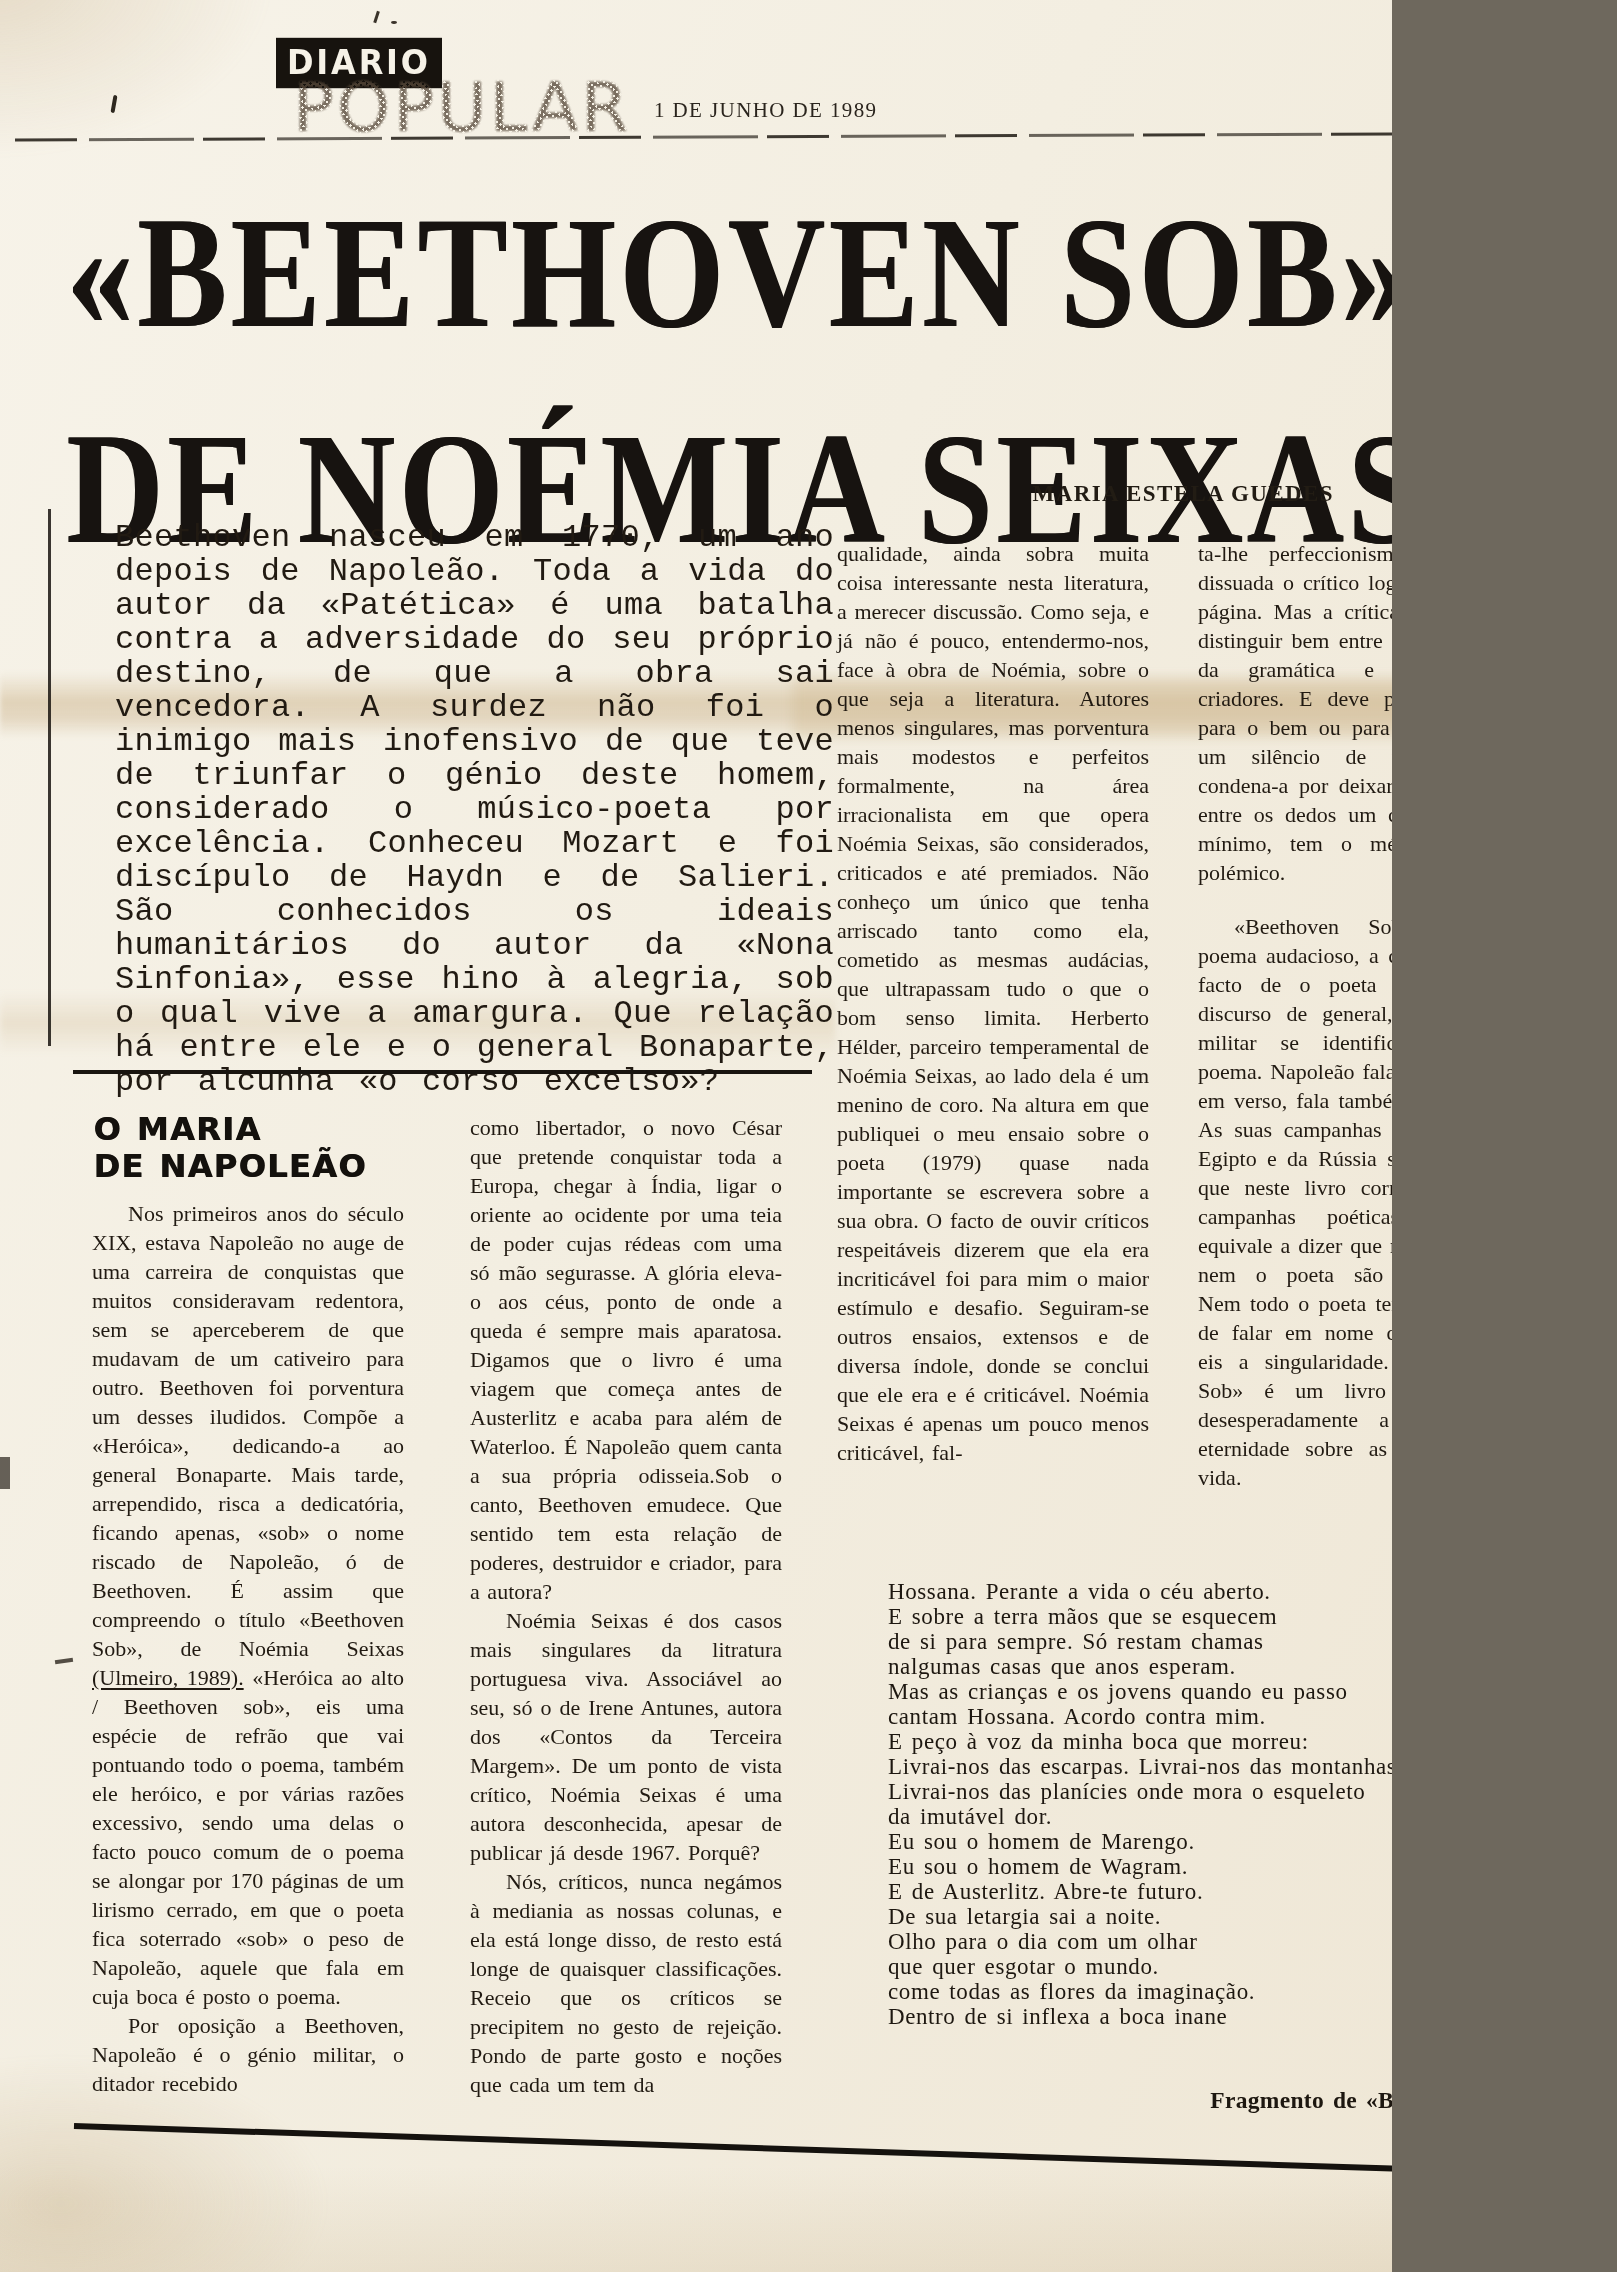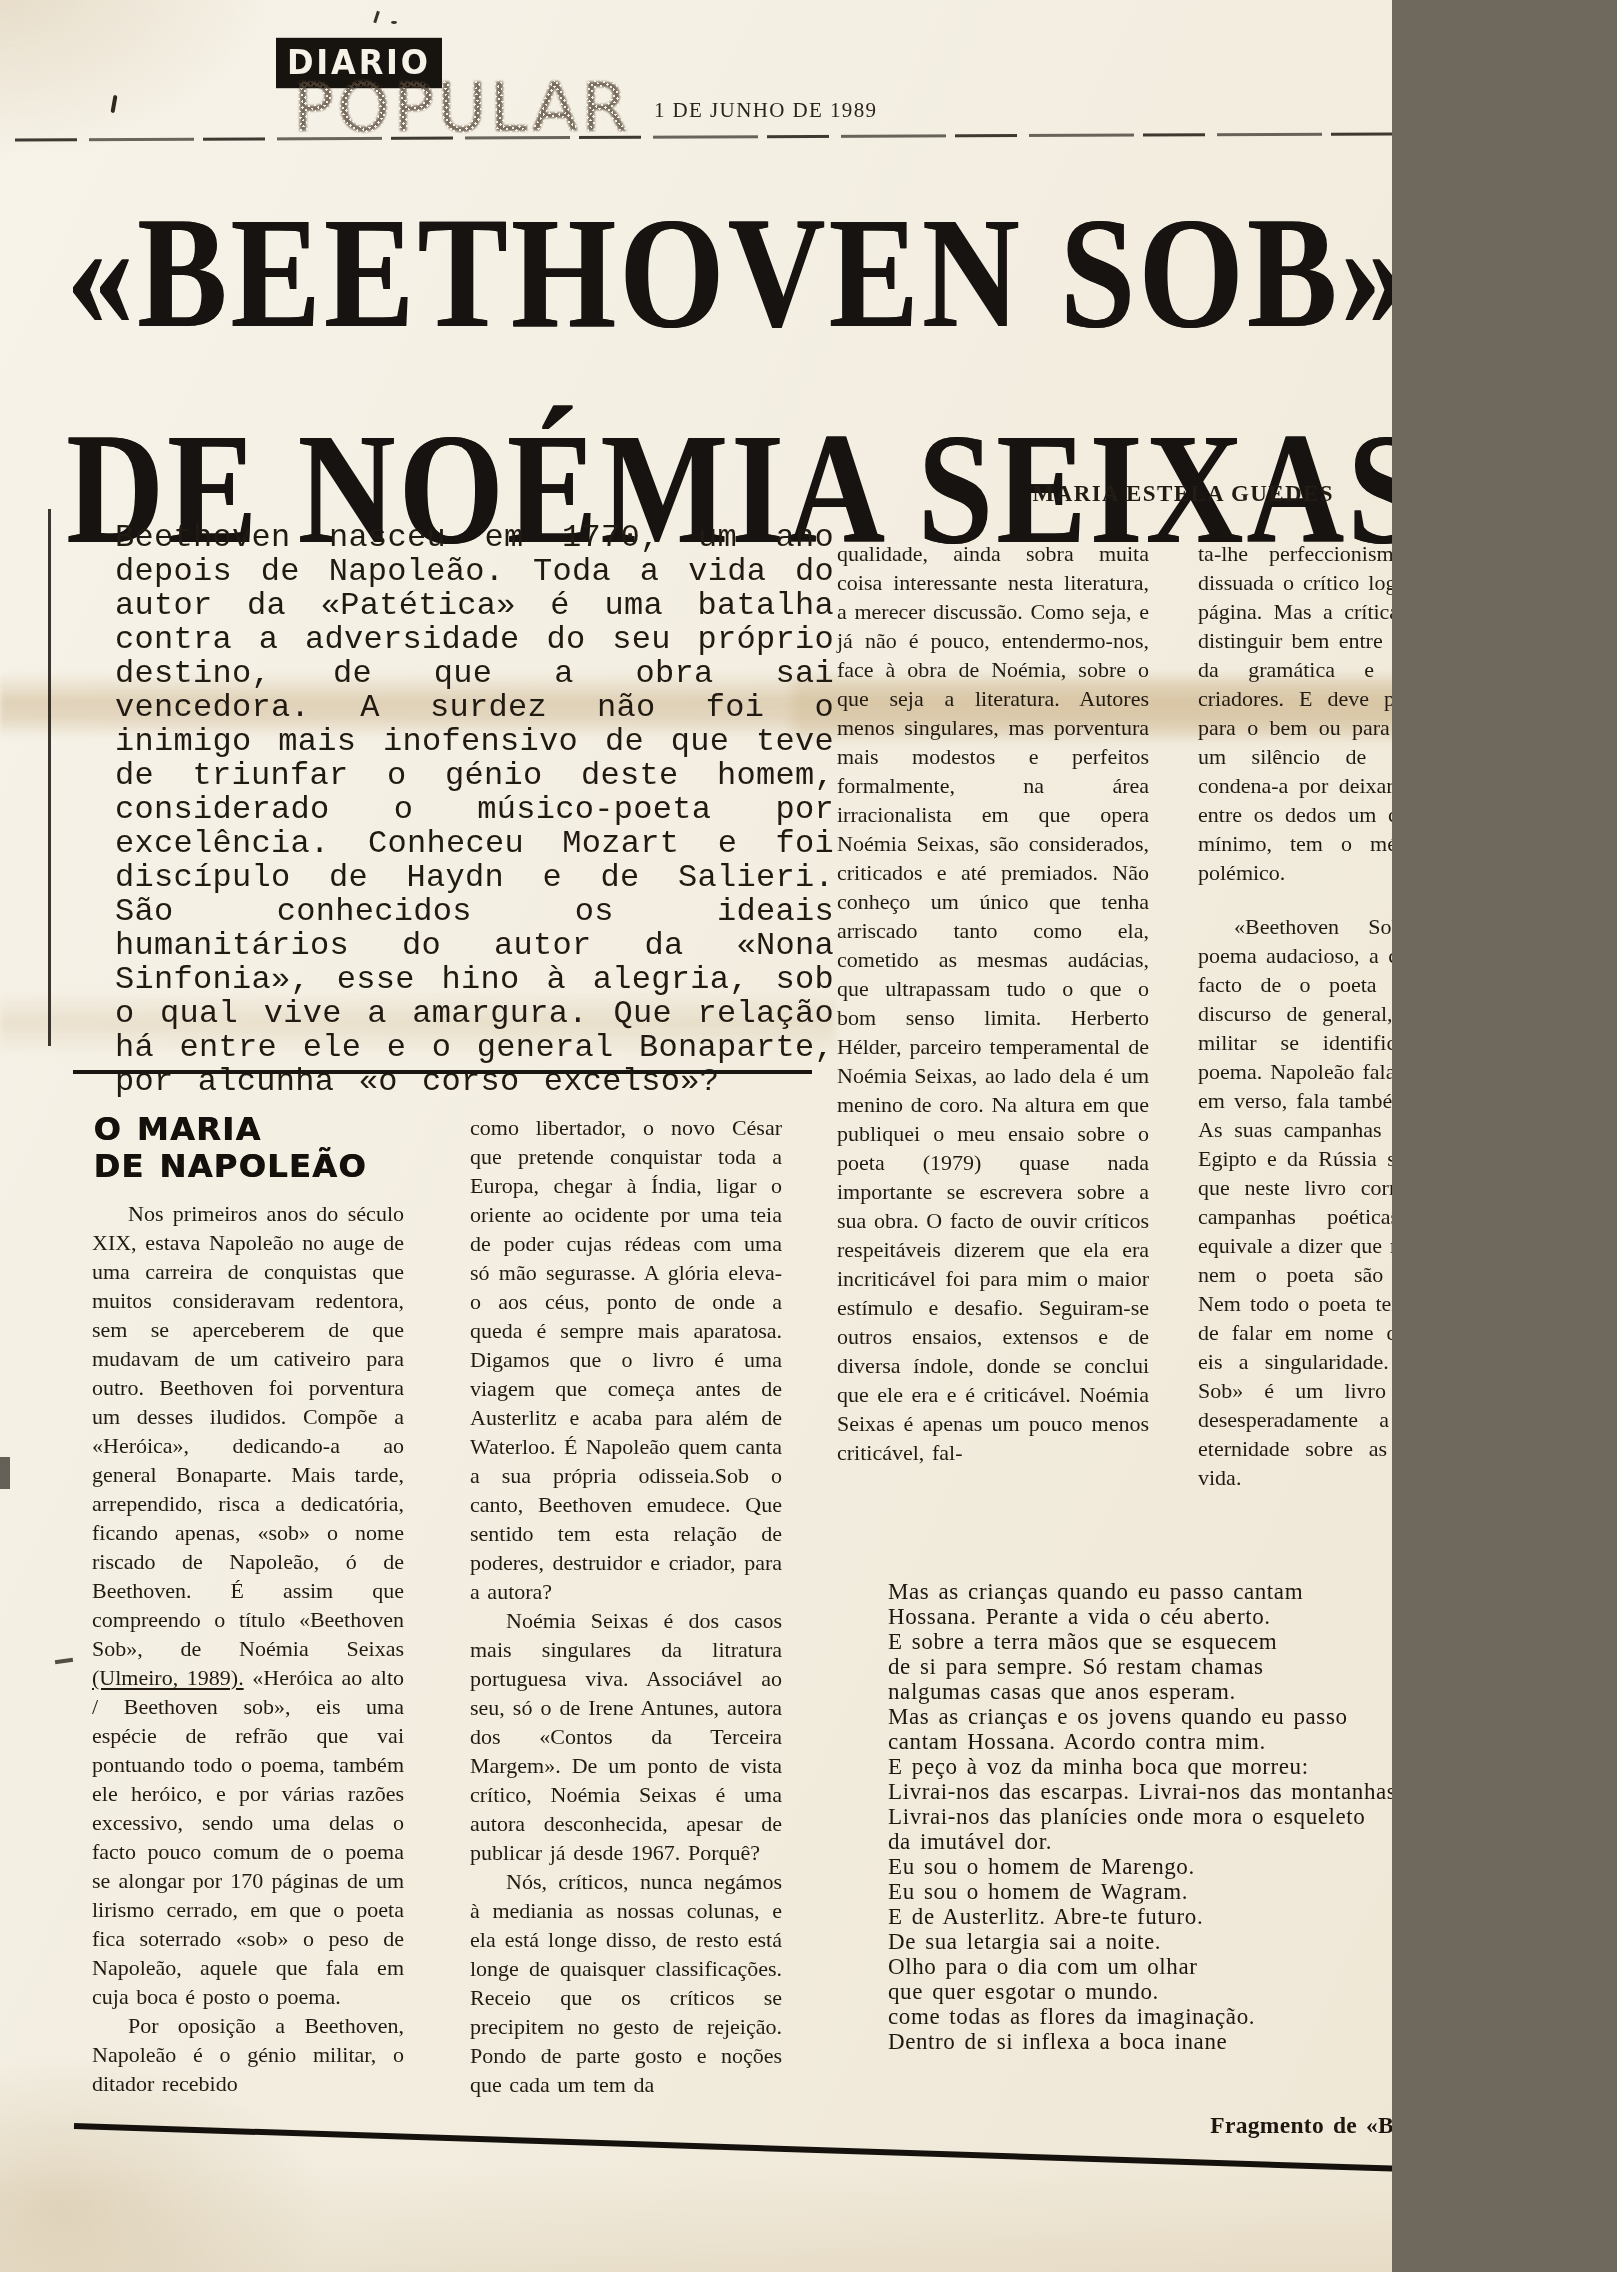--- a/index.html
+++ b/index.html
@@ -153,21 +153,20 @@
     <p>qualidade, ainda sobra muita coisa interessante nesta literatura, a merecer discussão. Como seja, e já não é pouco, entendermo-nos, face à obra de Noémia, sobre o que seja a literatura. Autores menos singulares, mas porventura mais modestos e perfeitos formalmente, na área irracionalista em que opera Noémia Seixas, são considerados, criticados e até premiados. Não conheço um único que tenha arriscado tanto como ela, cometido as mesmas audácias, que ultrapassam tudo o que o bom senso limita. Herberto Hélder, parceiro temperamental de Noémia Seixas, ao lado dela é um menino de coro. Na altura em que publiquei o meu ensaio sobre o poeta (1979) quase nada importante se escrevera sobre a sua obra. O facto de ouvir críticos respeitáveis dizerem que ela era incriticável foi para mim o maior estímulo e desafio. Seguiram-se outros ensaios, extensos e de diversa índole, donde se conclui que ele era e é criticável. Noémia Seixas é apenas um pouco menos criticável, fal-</p>
   </section>
 
   <section class="col col4">
     <p>ta-lhe perfeccionismo que não dissuada o crítico logo à primeira página. Mas a crítica deve saber distinguir bem entre os discípulos da gramática e os loucos criadores. E deve pronunciar-se, para o bem ou para o mal, pois um silêncio de tantos anos condena-a por deixar escapar por entre os dedos um caso que, no mínimo, tem o mérito de ser polémico.</p>
     <p class="indent gap-before">«Beethoven Sob» é um poema audacioso, a começar pelo facto de o poeta assumir um discurso de general, de o feito militar se identificar com o poema. Napoleão fala; não fala só em verso, fala também da poesia. As suas campanhas da Itália, do Egipto e da Rússia são ofensivas que neste livro correspondem a campanhas poéticas, o que equivale a dizer que nem a poesia nem o poeta são inofensivos. Nem todo o poeta teria a audácia de falar em nome de Napoleão, eis a singularidade. «Beethoven Sob» é um livro que busca desesperadamente a vitória da eternidade sobre as derrotas da vida.</p>
   </section>
   <div class="col4-rule"></div>
 
   <div class="poem">
-    <div class="poem-line">Mas as crianças quando eu passo cantam</div>
     <div class="poem-line">Hossana. Perante a vida o céu aberto.</div>
     <div class="poem-line">E sobre a terra mãos que se esquecem</div>
     <div class="poem-line">de si para sempre. Só restam chamas</div>
     <div class="poem-line">nalgumas casas que anos esperam.</div>
     <div class="poem-line">Mas as crianças e os jovens quando eu passo</div>
     <div class="poem-line">cantam Hossana. Acordo contra mim.</div>
     <div class="poem-line">E peço à voz da minha boca que morreu:</div>
     <div class="poem-line">Livrai-nos das escarpas. Livrai-nos das montanhas.</div>
     <div class="poem-line">Livrai-nos das planícies onde mora o esqueleto</div>
     <div class="poem-line">da imutável dor.</div>

